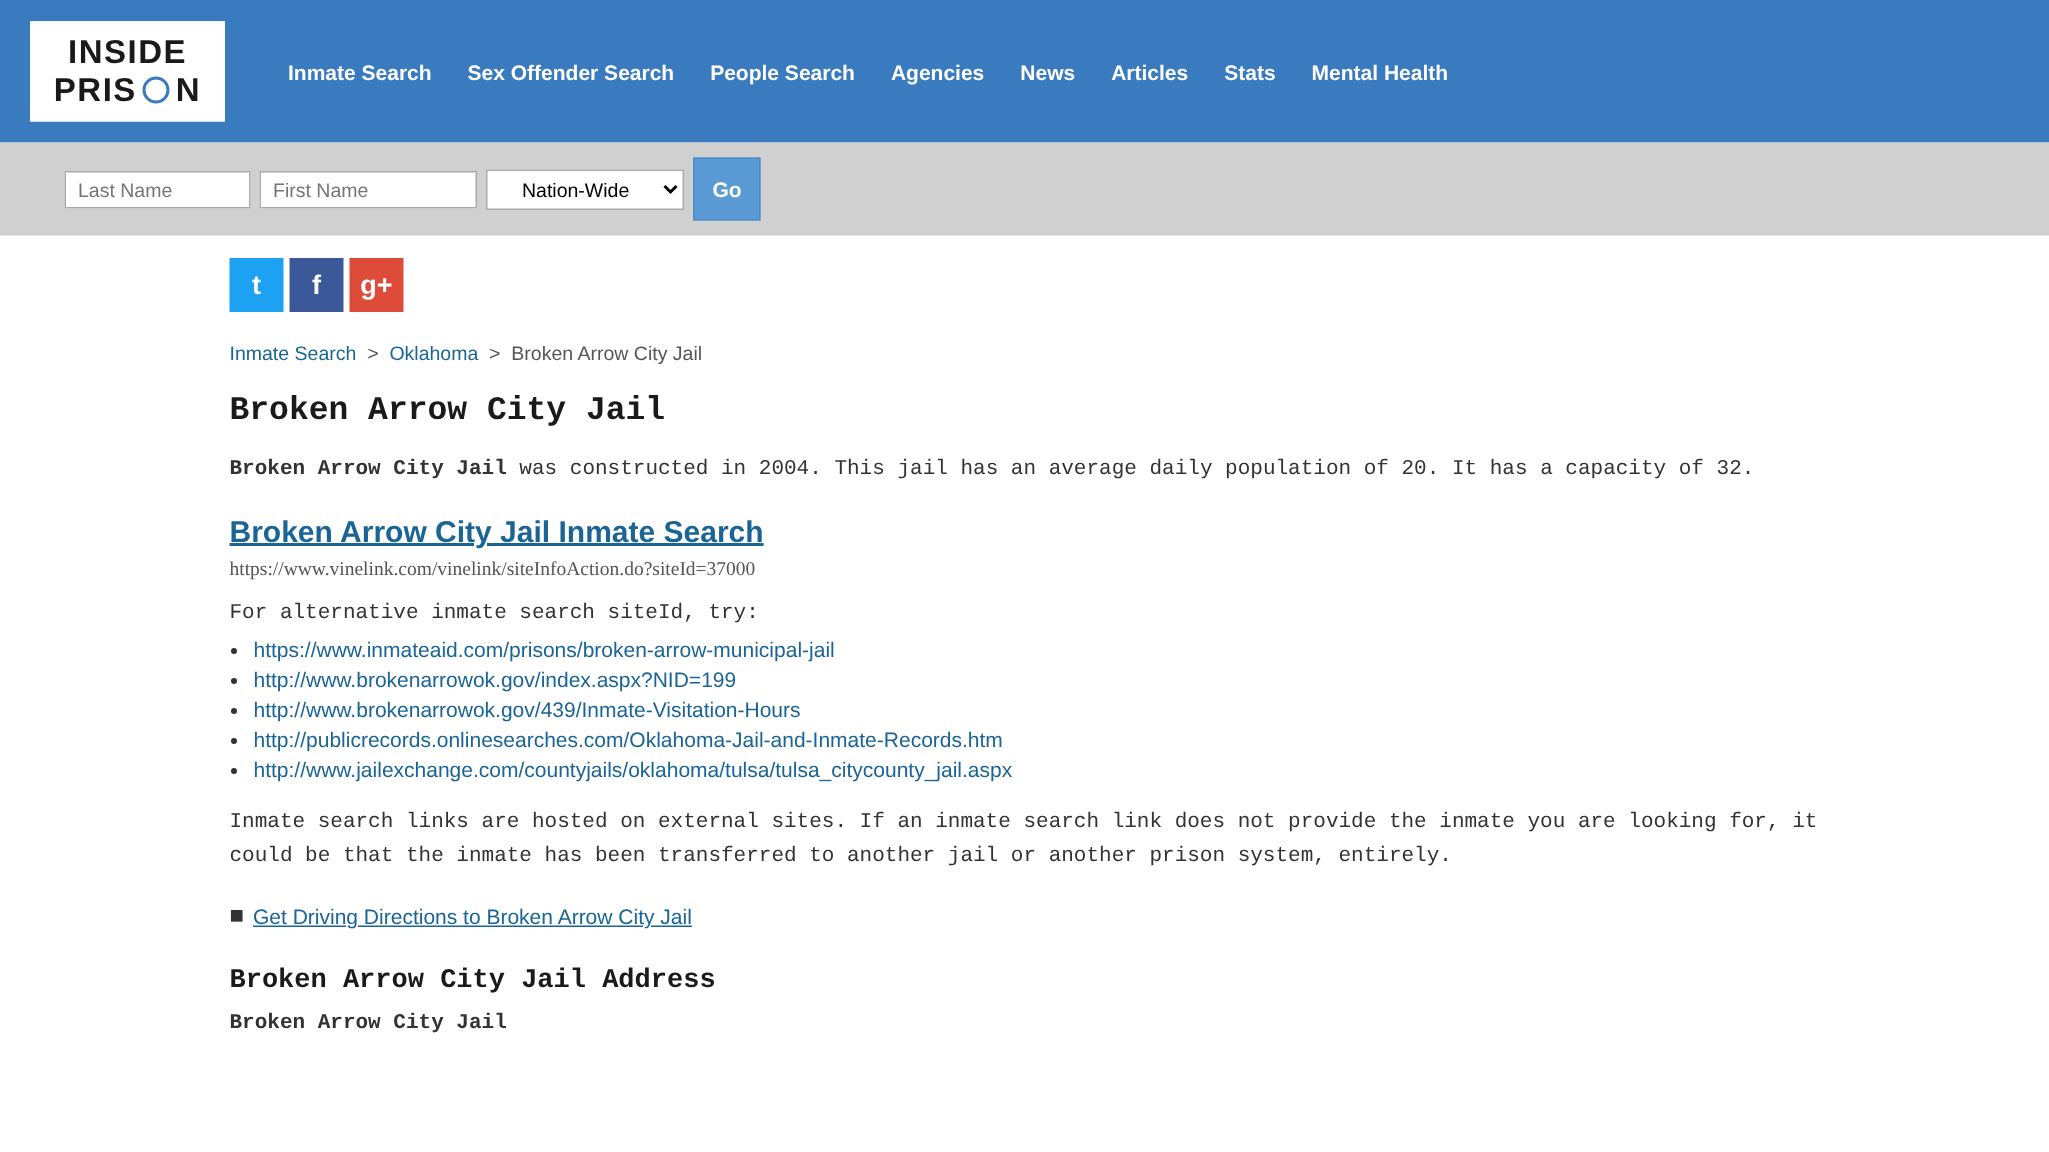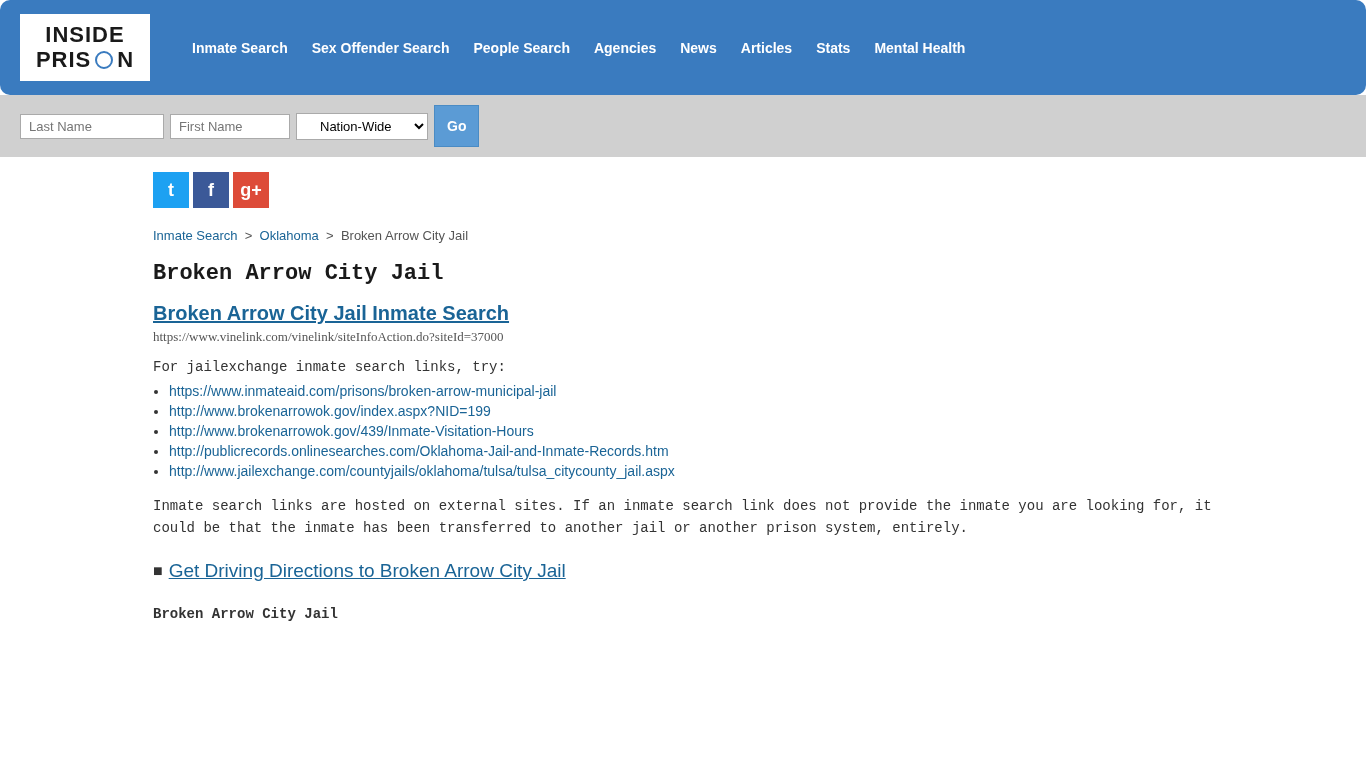--- a/index.html
+++ b/index.html
@@ -5,21 +5,20 @@
     * { margin: 0; padding: 0; box-sizing: border-box; }
     body { font-family: Arial, sans-serif; font-size: 14px; color: #333; background: #fff; }
 
     
     #header {
       background: #3a7bbf;
       display: flex;
       align-items: center;
       padding: 8px 20px;
       min-height: 95px;
-      border-radius: 10px;
     }
     #logo-box {
       background: #fff;
       border: 3px solid #fff;
       padding: 6px 10px;
       margin-right: 30px;
       min-width: 130px;
       text-align: center;
     }
     #logo-text {
@@ -62,22 +61,22 @@
       align-items: center;
       gap: 6px;
     }
     #search-bar input {
       padding: 4px 8px;
       font-size: 13px;
       border: 1px solid #aaa;
       color: #999;
       background: #fff;
     }
-    #search-bar input.last-name { width: 144px; }
-    #search-bar input.first-name { width: 120px; }
+    #search-bar input.last-name { width: 124px; margin-left: 23px; }
+    #search-bar input.first-name { width: 145px; }
     #search-bar select {
       padding: 4px 19px;
       font-size: 13px;
       border: 1px solid #aaa;
       background: #fff;
     }
     #go-btn {
       background: #5b9bd5;
       color: #fff;
       border: 1px solid #4a8bc4;
@@ -201,21 +200,21 @@
       gap: 6px;
       margin-bottom: 24px;
     }
     .car-icon {
       font-size: 16px;
       color: #333;
     }
     .driving-directions a {
       color: #1a6496;
       text-decoration: underline;
-      font-size: 19px;
+      font-size: 14px;
     }
 
     h2.section-title {
       font-size: 18px;
       font-weight: 900;
       color: #1a1a1a;
       margin-bottom: 10px;
       font-family: 'Courier New', Courier, monospace;
     }
     .address-name {
@@ -270,36 +269,40 @@
   <div class="breadcrumb">
     <a href="#">Inmate Search</a>
     &nbsp;&gt;&nbsp;
     <a href="#">Oklahoma</a>
     &nbsp;&gt;&nbsp;
     <span>Broken Arrow City Jail</span>
   </div>
 
   <h1 class="page-title">Broken Arrow City Jail</h1>
 
+  <p class="description">
+    <strong>Broken Arrow City Jail</strong><span> was constructed in 2004. This jail has an average daily population of 20. It has a capacity of 32.</span>
+  </p>
 
   <a href="#" class="inmate-search-link">Broken Arrow City Jail Inmate Search</a>
   <div class="inmate-search-url">https://www.vinelink.com/vinelink/siteInfoAction.do?siteId=37000</div>
 
 
-  <p class="alt-links-intro">For jailexchange inmate search links, try:</p>
+  <p class="alt-links-intro">For alternative inmate search siteId, try:</p>
   <ul class="alt-links">
     <li><a href="#">https://www.inmateaid.com/prisons/broken-arrow-municipal-jail</a></li>
     <li><a href="#">http://www.brokenarrowok.gov/index.aspx?NID=199</a></li>
     <li><a href="#">http://www.brokenarrowok.gov/439/Inmate-Visitation-Hours</a></li>
     <li><a href="#">http://publicrecords.onlinesearches.com/Oklahoma-Jail-and-Inmate-Records.htm</a></li>
     <li><a href="#">http://www.jailexchange.com/countyjails/oklahoma/tulsa/tulsa_citycounty_jail.aspx</a></li>
   </ul>
 
   <p class="disclaimer">Inmate search links are hosted on external sites. If an inmate search link does not provide the inmate you are looking for, it could be that the inmate has been transferred to another jail or another prison system, entirely.</p>
 
   <div class="driving-directions">
     <span class="car-icon">■</span>
     <a href="#">Get Driving Directions to Broken Arrow City Jail</a>
   </div>
 
+  <h2 class="section-title">Broken Arrow City Jail Address</h2>
   <p class="address-name">Broken Arrow City Jail</p>
 
 </div>
 
 </body></html>

